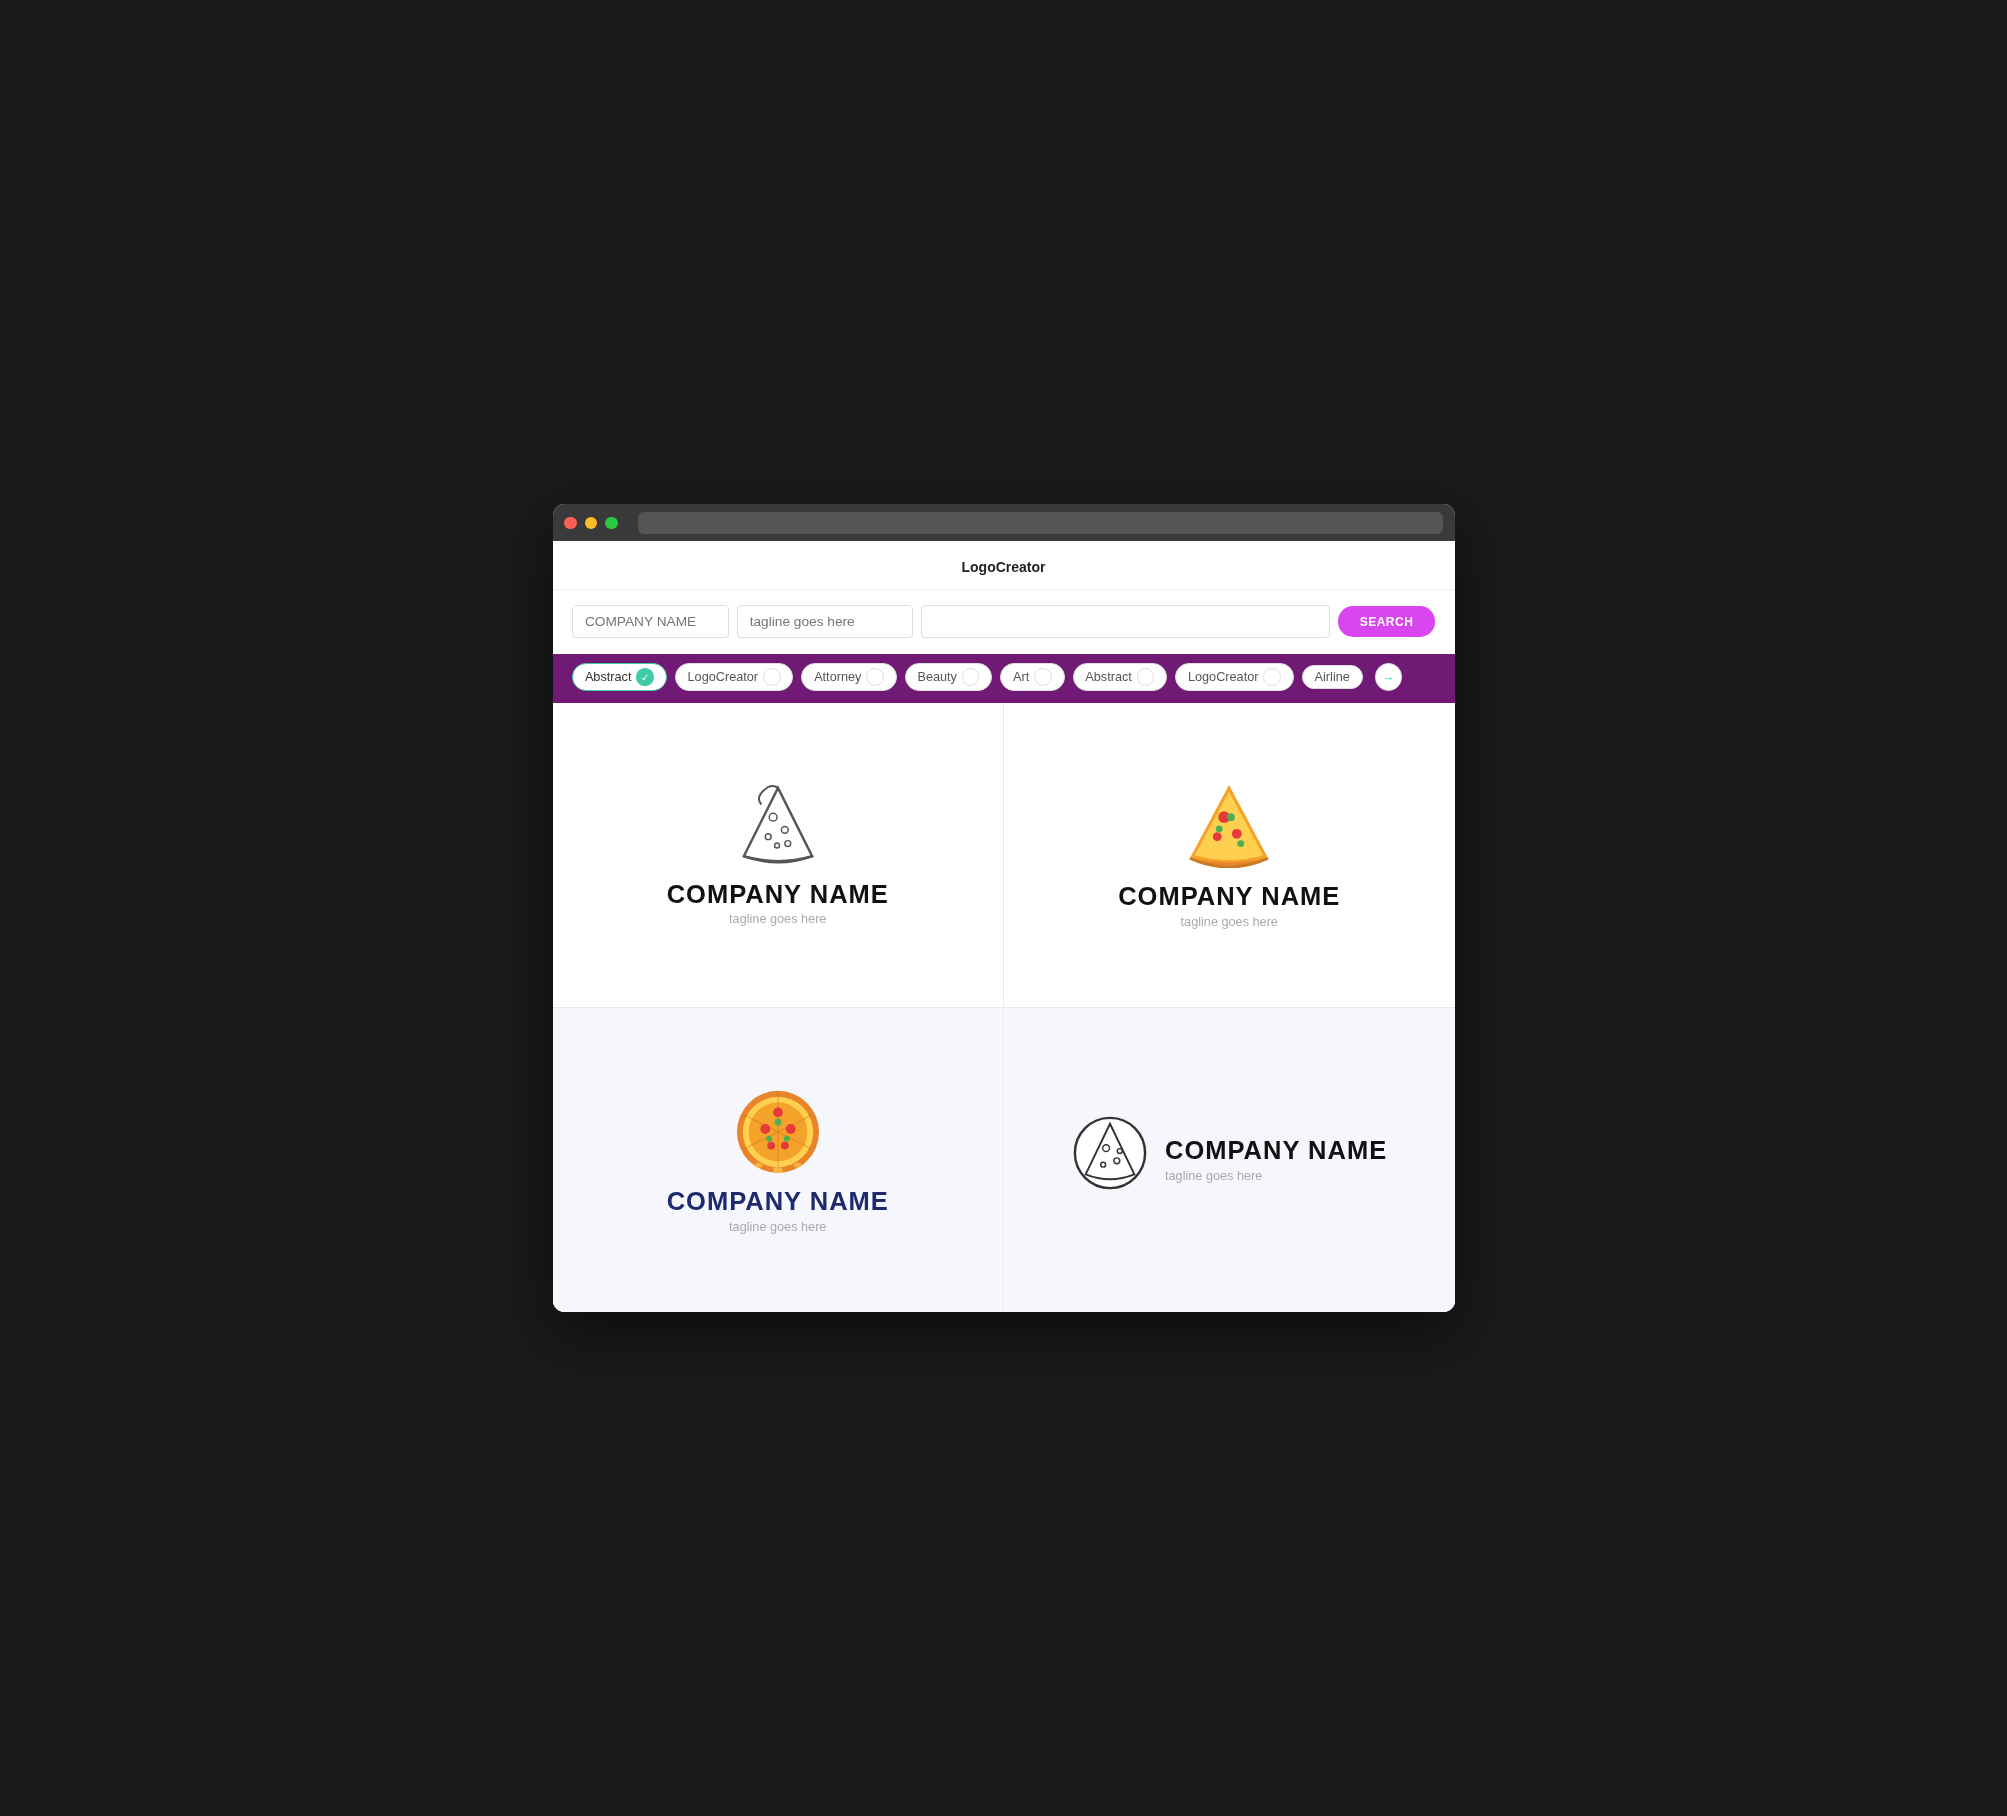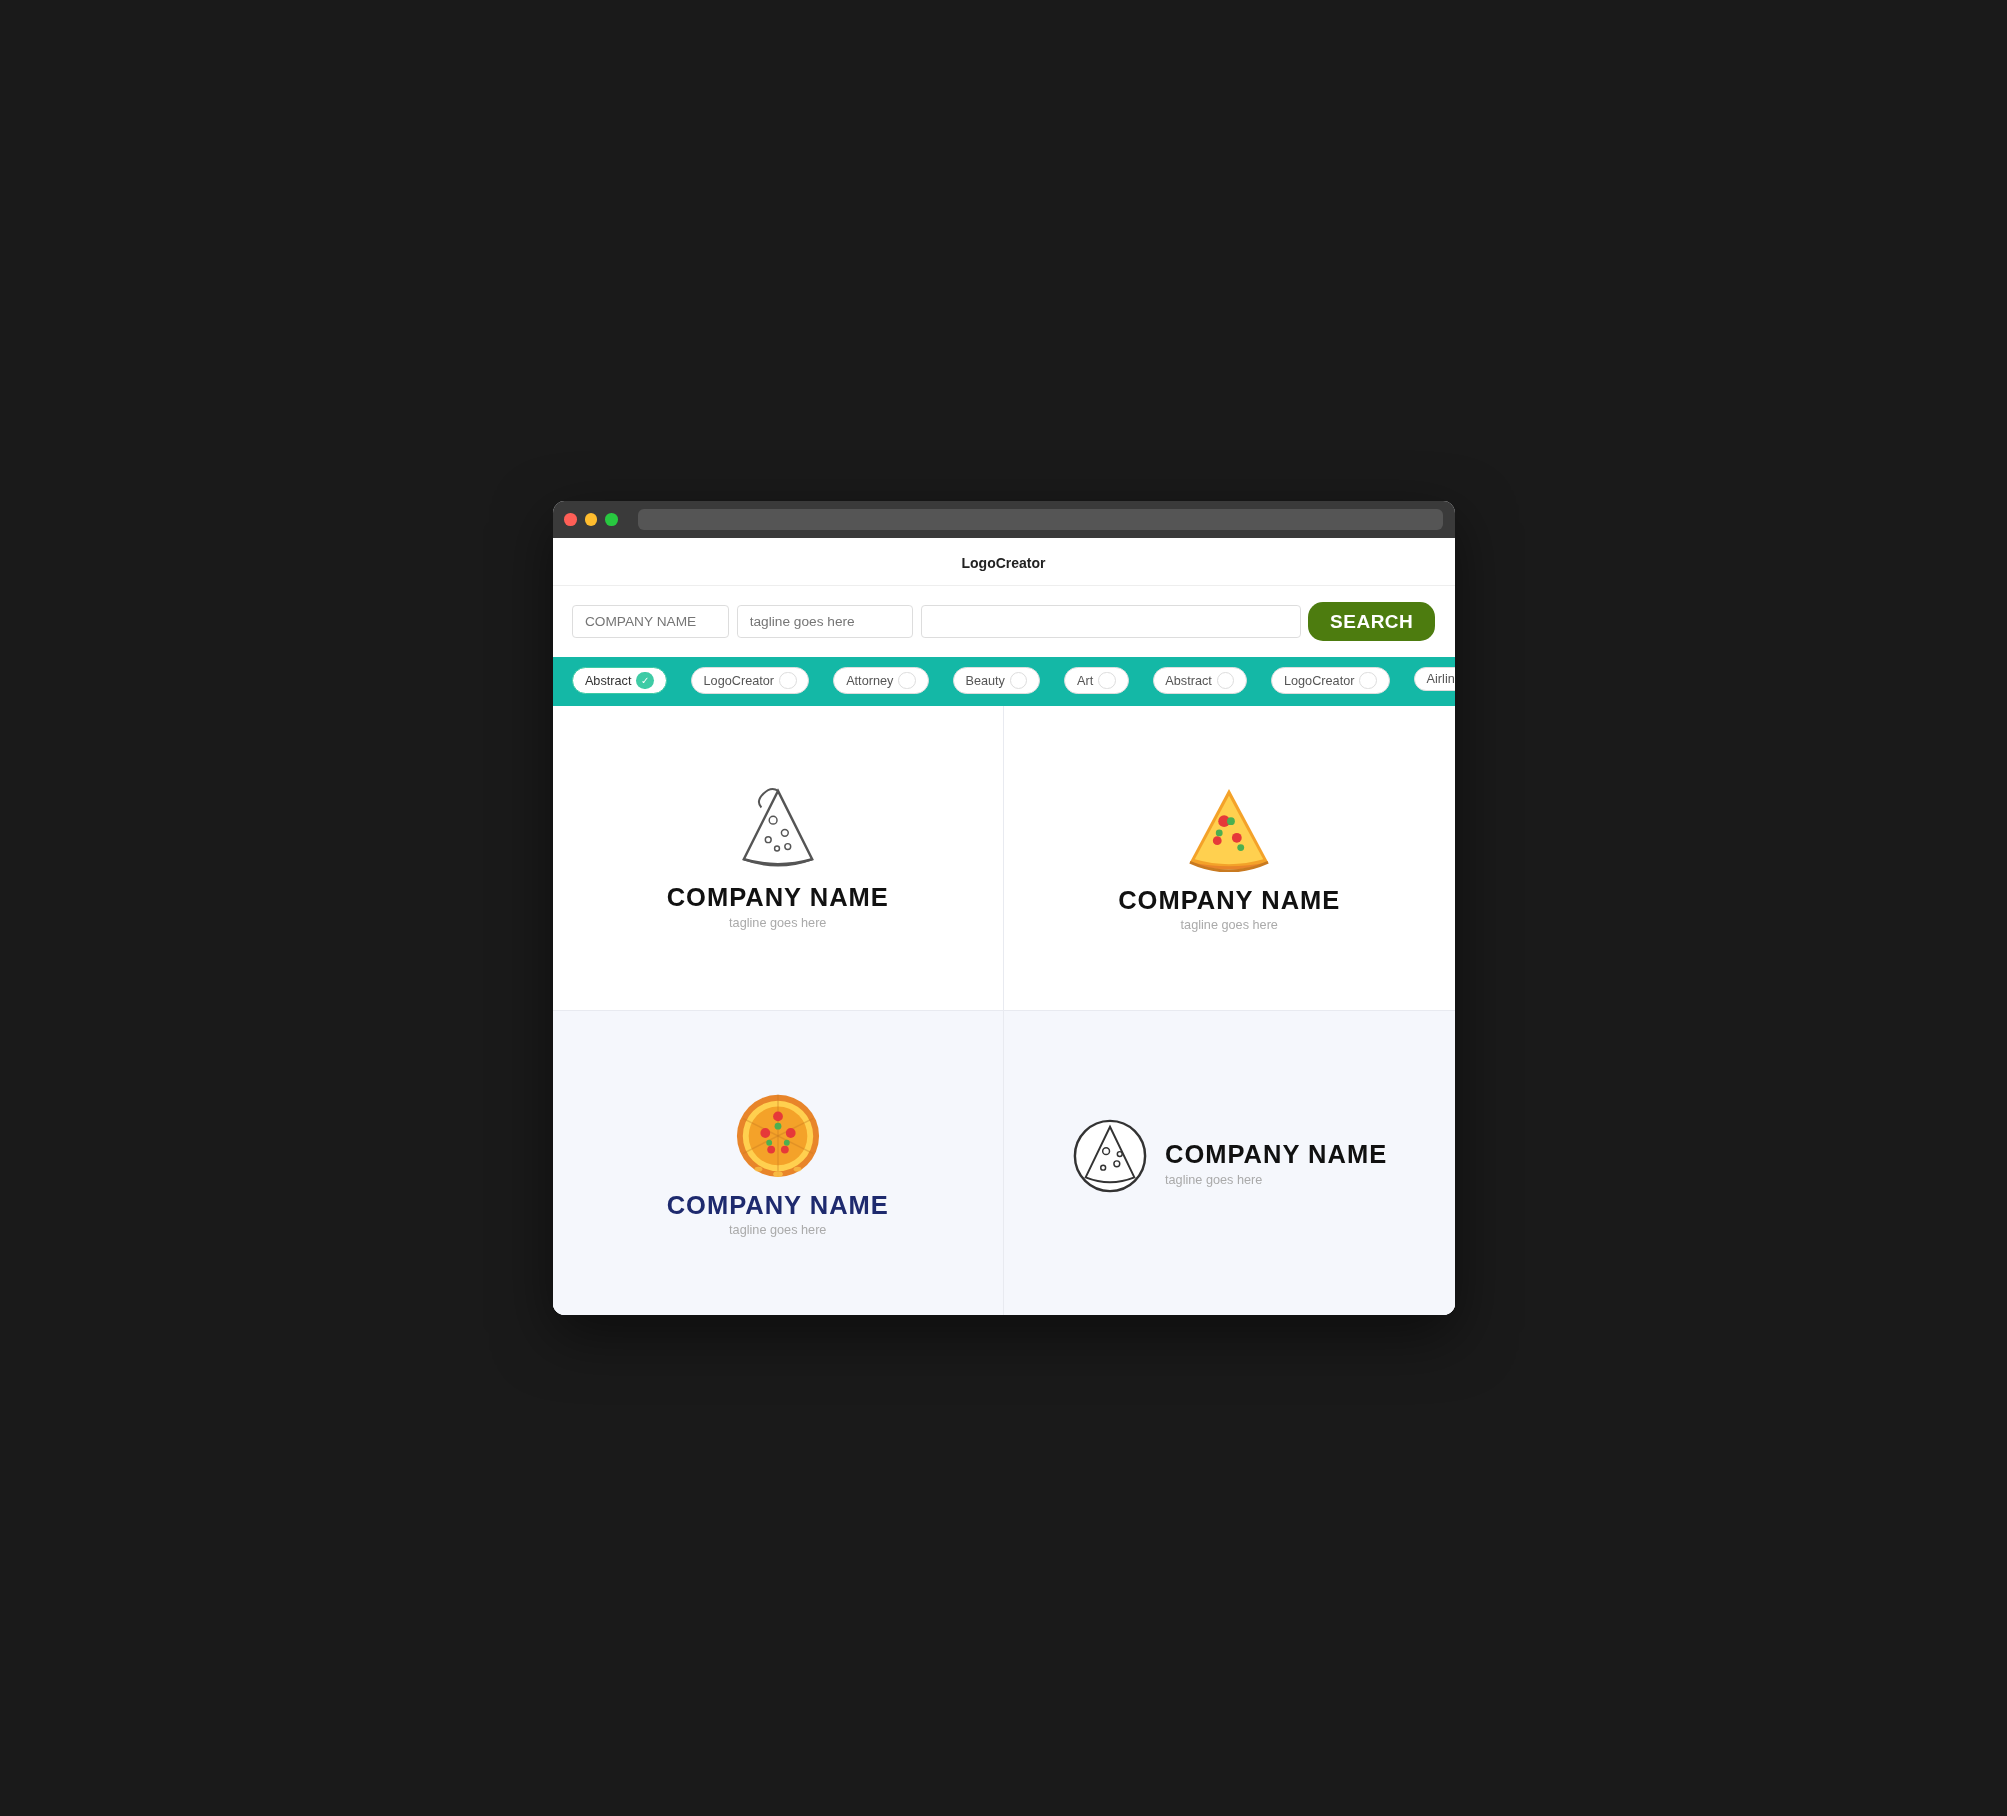--- a/index.html
+++ b/index.html
@@ -61,37 +61,37 @@
       border-radius: 3.9px;
       padding: 7.8px 11.8px;
       font-size: 13.7px;
       color: #333;
       outline: none;
     }
     .search-input.company { width: 157px; }
     .search-input.tagline { width: 176px; }
     .search-input.extra { flex: 1; }
     .search-btn {
-      background: #4d7c0f;
+      background: #d946ef;
       color: #fff;
       border: none;
       border-radius: 15px;
       padding: 8.8px 21.6px;
-      font-size: 19px;
+      font-size: 12px;
       font-weight: 700;
       letter-spacing: 0.5px;
       cursor: pointer;
       white-space: nowrap;
     }
     .filter-bar {
       display: flex;
-      align-items: flex-start;
-      gap: 24px;
+      align-items: center;
+      gap: 8px;
       padding: 9.8px 19.6px 11.8px;
-      background: #14b8a6;
+      background: #701a75;
       overflow: hidden;
     }
     .filter-tag {
       display: flex;
       align-items: center;
       gap: 4.9px;
       border: 1.5px solid #ddd;
       border-radius: 19.6px;
       padding: 3.9px 11.8px;
       font-size: 12.7px;

